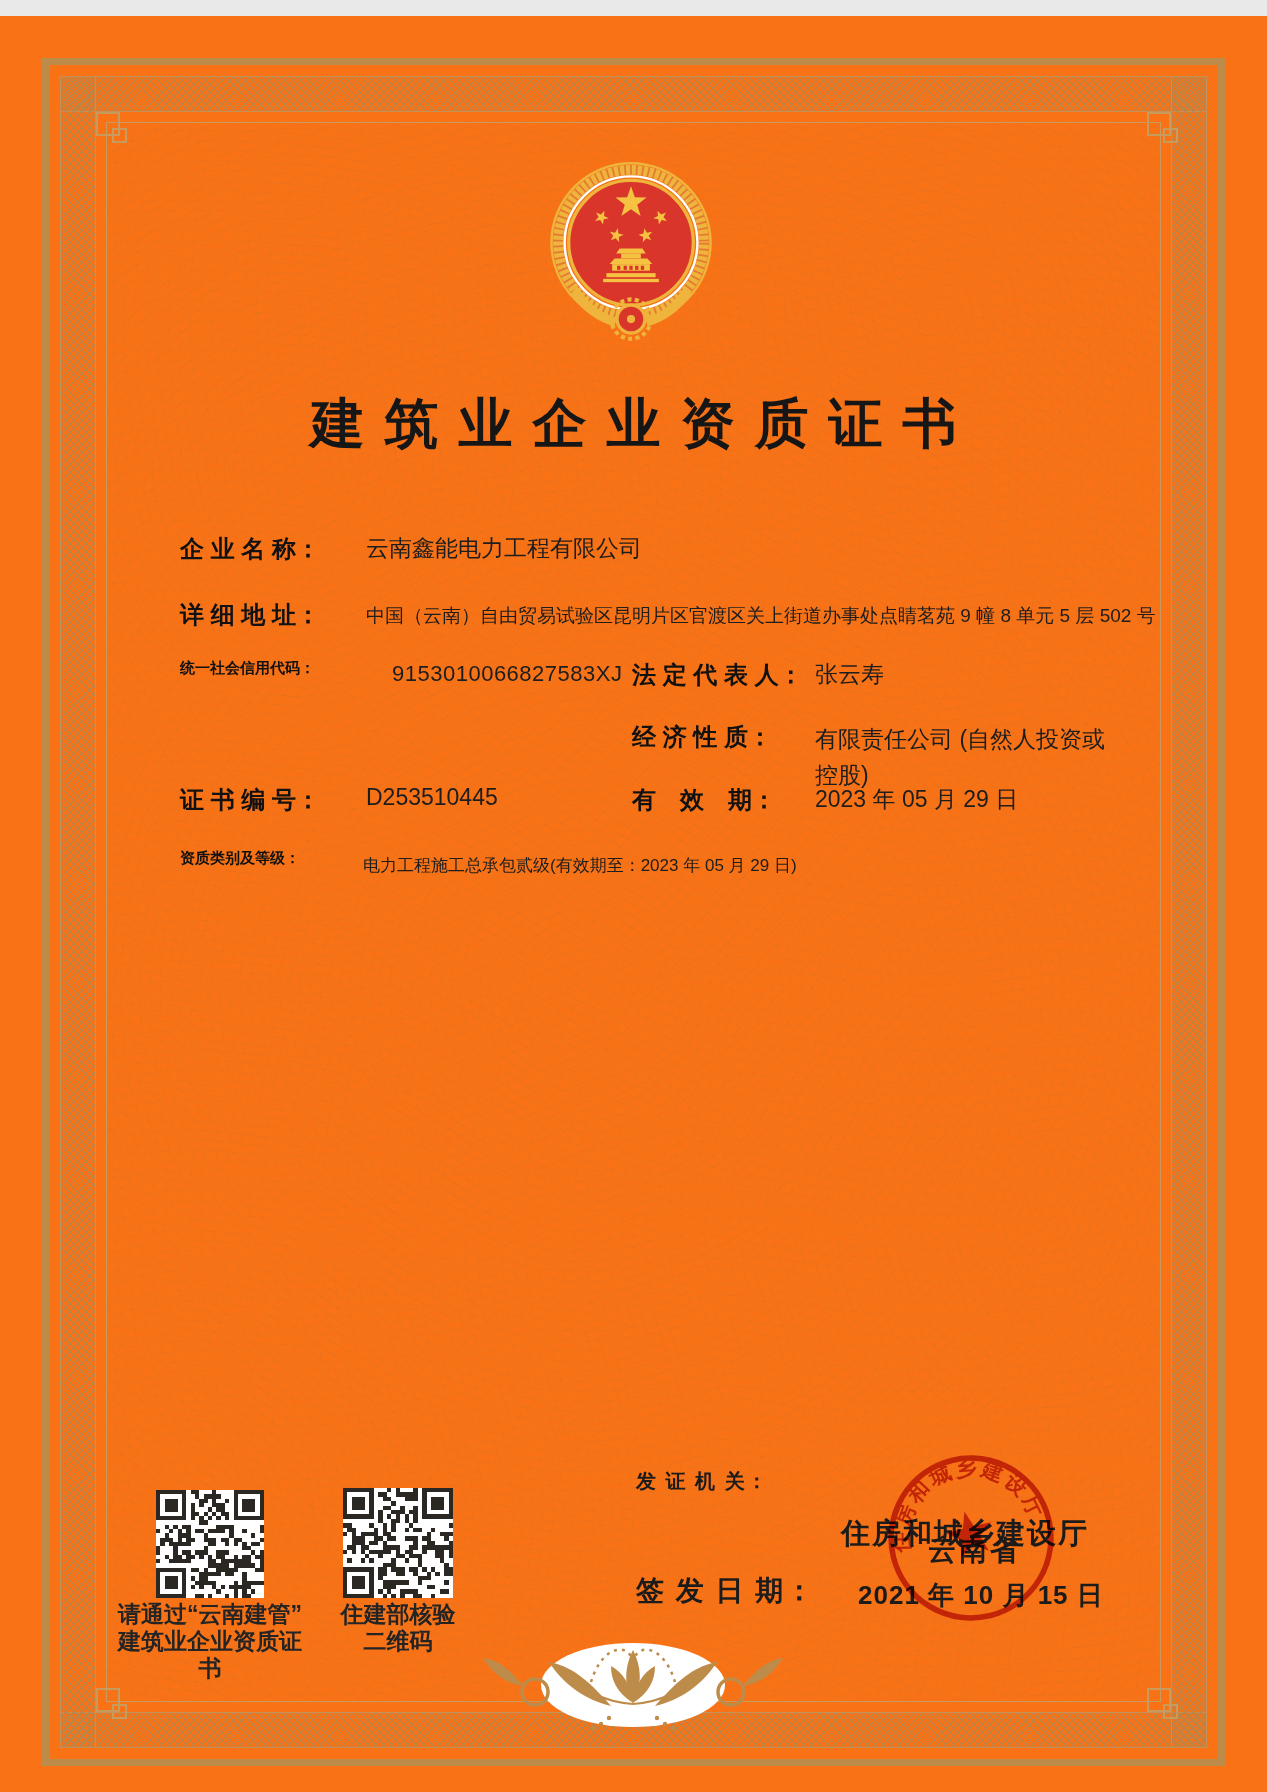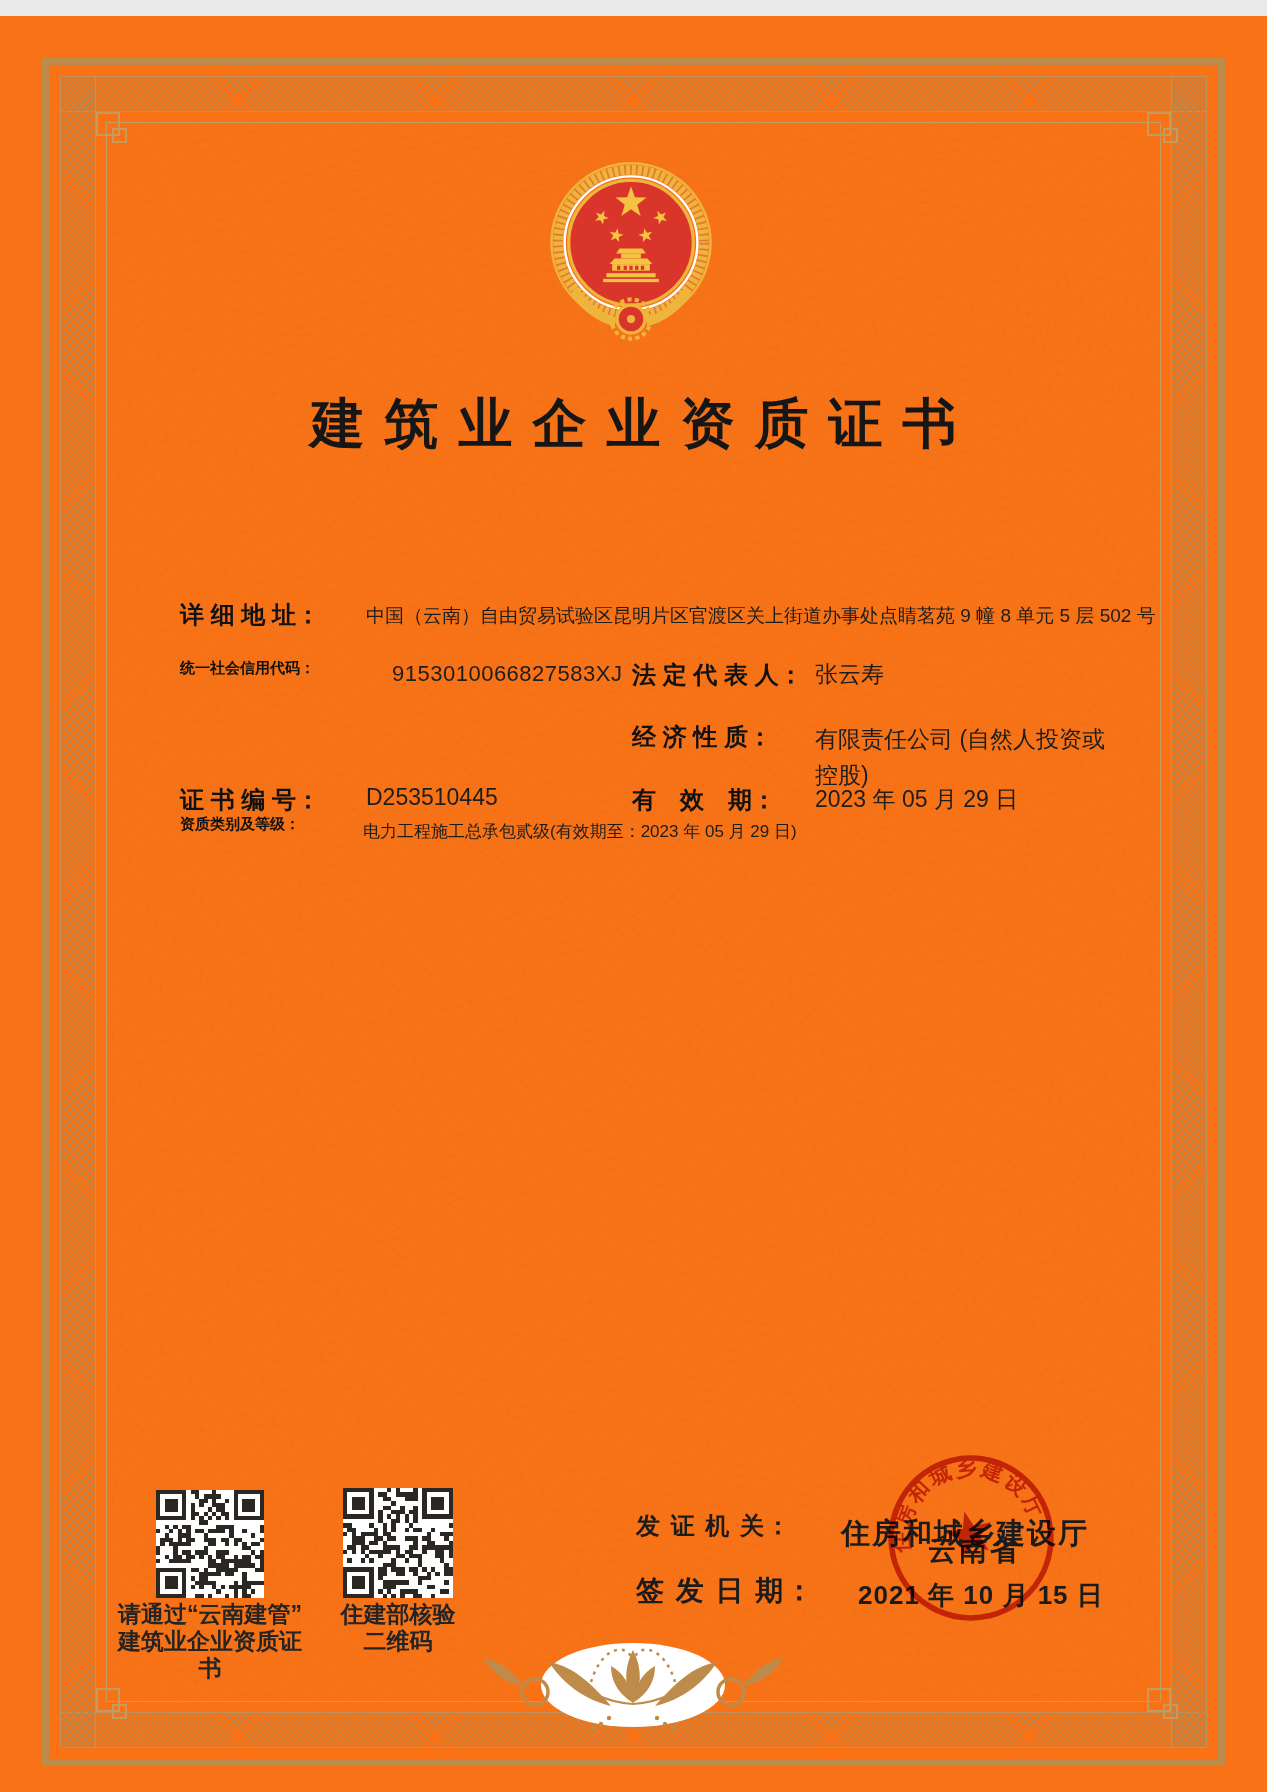--- a/index.html
+++ b/index.html
@@ -40,36 +40,36 @@
   .title{position:absolute;left:0;right:0;top:372px;text-align:center;
          font-size:54px;font-weight:bold;letter-spacing:20px;text-indent:20px;color:#161616;}
 
   
   .cell{position:absolute;white-space:nowrap;}
   .lab{display:inline-block;font-weight:bold;color:#111;font-size:24px;vertical-align:top;}
   .lab.sm{font-size:15px;}
   .val{display:inline-block;font-size:23px;color:#1d1d1d;vertical-align:top;}
   .w186{width:186px;} .w212{width:212px;} .w183{width:183px;}
   .c1{left:180px;} .c2{left:632px;}
-  .r1{top:517px;} .r2{top:583px;} .r3{top:643px;} .r4{top:705px;} .r5{top:768px;} .r6{top:799px;}
+  .r1{top:517px;} .r2{top:583px;} .r3{top:643px;} .r4{top:705px;} .r5{top:768px;} .r6{top:833px;}
   .val-addr{font-size:19px;padding-top:4px;}
   .val-code{font-size:22px;padding-top:2px;letter-spacing:.5px;}
   .val-econ{white-space:normal;width:300px;line-height:36px;}
   .val-grade{font-size:17px;padding-top:5px;}
 
   
   .qr{position:absolute;background:#fff;}
   #qr1{left:156px;top:1474px;width:108px;height:108px;}
   #qr2{left:343px;top:1472px;width:110px;height:110px;}
   .cap{position:absolute;text-align:center;font-weight:bold;color:#242424;font-size:23px;line-height:27px;}
   .cap1{left:108px;top:1585px;width:204px;}
   .cap2{left:323px;top:1585px;width:150px;}
 
   
-  .auth-label{position:absolute;left:636px;top:1494px;font-size:24px;font-weight:bold;letter-spacing:2px;}
+  .auth-label{position:absolute;left:636px;top:1452px;font-size:20px;font-weight:bold;letter-spacing:2px;}
   .auth-value{position:absolute;left:841px;top:1498px;font-size:29px;font-weight:bold;letter-spacing:2px;}
   .province{position:absolute;left:928px;top:1516px;font-size:28px;font-weight:bold;letter-spacing:3px;}
   .date-label{position:absolute;left:636px;top:1556px;font-size:28px;font-weight:bold;letter-spacing:2px;}
   .date-value{position:absolute;left:858px;top:1562px;font-size:26px;font-weight:bold;letter-spacing:1px;}
   .seal{position:absolute;left:883px;top:1434px;width:176px;height:176px;opacity:.88;mix-blend-mode:multiply;}
 
   
   .ornament{position:absolute;left:473px;top:1624px;width:320px;height:105px;}
 </style>
 </head>
@@ -121,20 +121,23 @@
     </g>
     <path d="M34 158 Q56 190 82 196 L80 207 Q48 198 26 168 Z" fill="#EFB43B"></path>
     <path d="M166 158 Q144 190 118 196 L120 207 Q152 198 174 168 Z" fill="#EFB43B"></path>
     <circle cx="100" cy="198" r="24" fill="none" stroke="#EFB43B" stroke-width="5" stroke-dasharray="5 4"></circle>
     <circle cx="100" cy="198" r="17" fill="#D9352A" stroke="#EFB43B" stroke-width="4"></circle>
     <circle cx="100" cy="198" r="5" fill="#EFB43B"></circle>
   </svg>
 
   <div class="title">建筑业企业资质证书</div>
 
+  <div class="cell c1 r1">
+    <span class="lab w186">企 业 名 称：</span><span class="val">云南鑫能电力工程有限公司</span>
+  </div>
 
   <div class="cell c1 r2">
     <span class="lab w186">详 细 地 址：</span><span class="val val-addr">中国（云南）自由贸易试验区昆明片区官渡区关上街道办事处点睛茗苑 9 幢 8 单元 5 层 502 号</span>
   </div>
 
   <div class="cell c1 r3">
     <span class="lab sm w212">统一社会信用代码：</span><span class="val val-code">9153010066827583XJ</span>
   </div>
   <div class="cell c2 r3">
     <span class="lab w183">法 定 代 表 人：</span><span class="val">张云寿</span>

